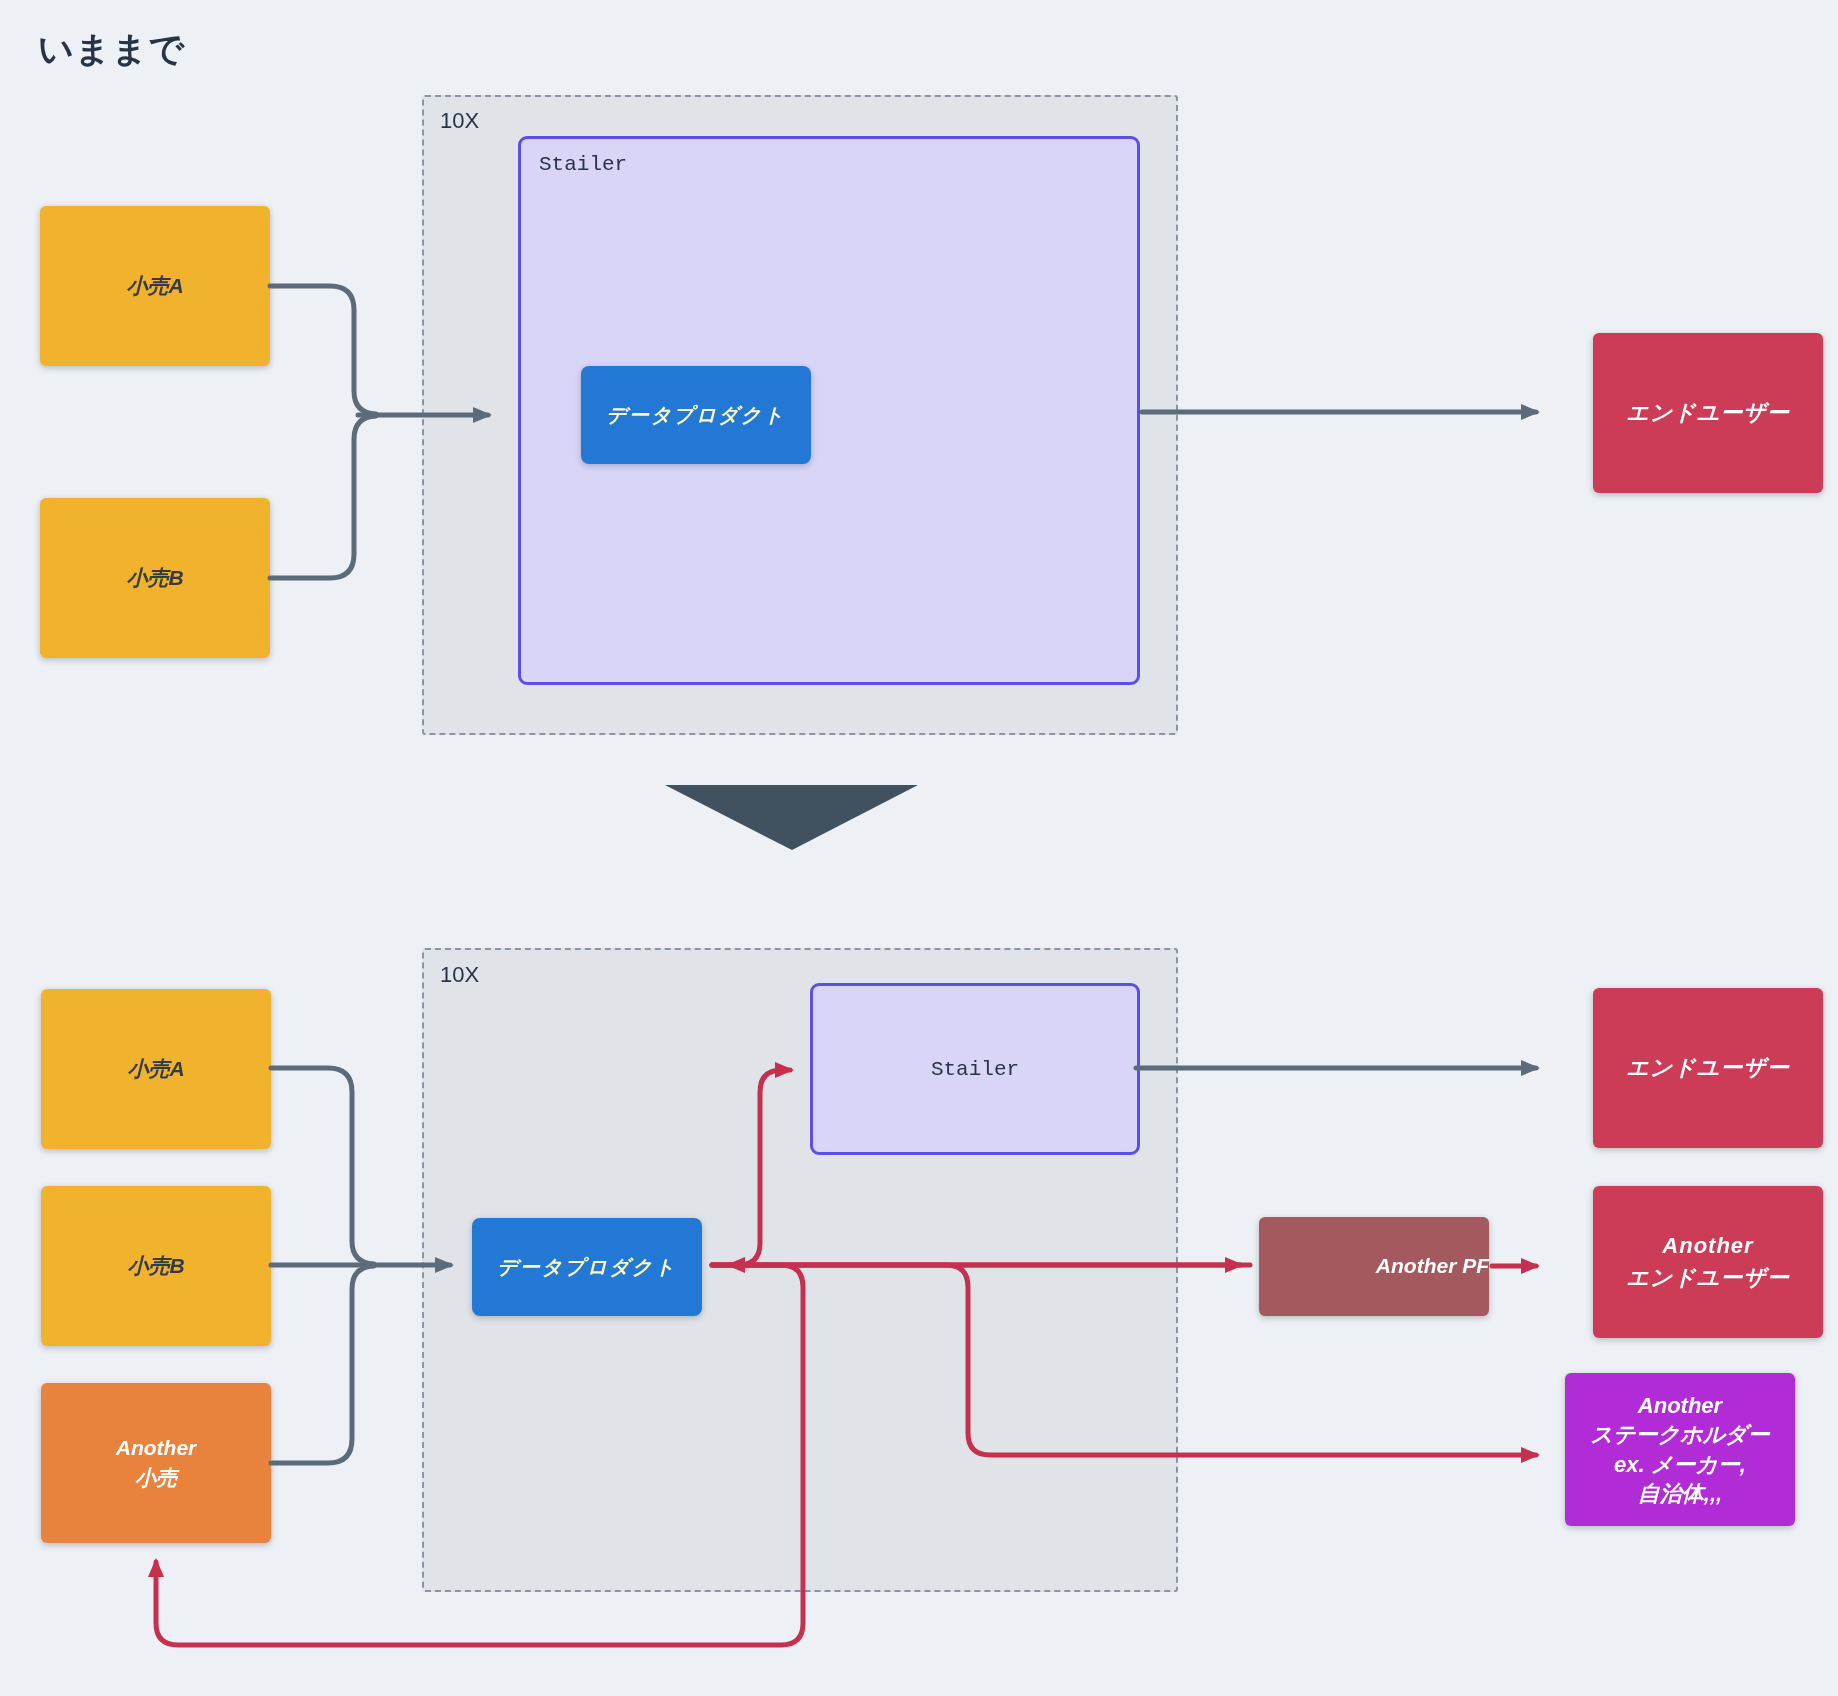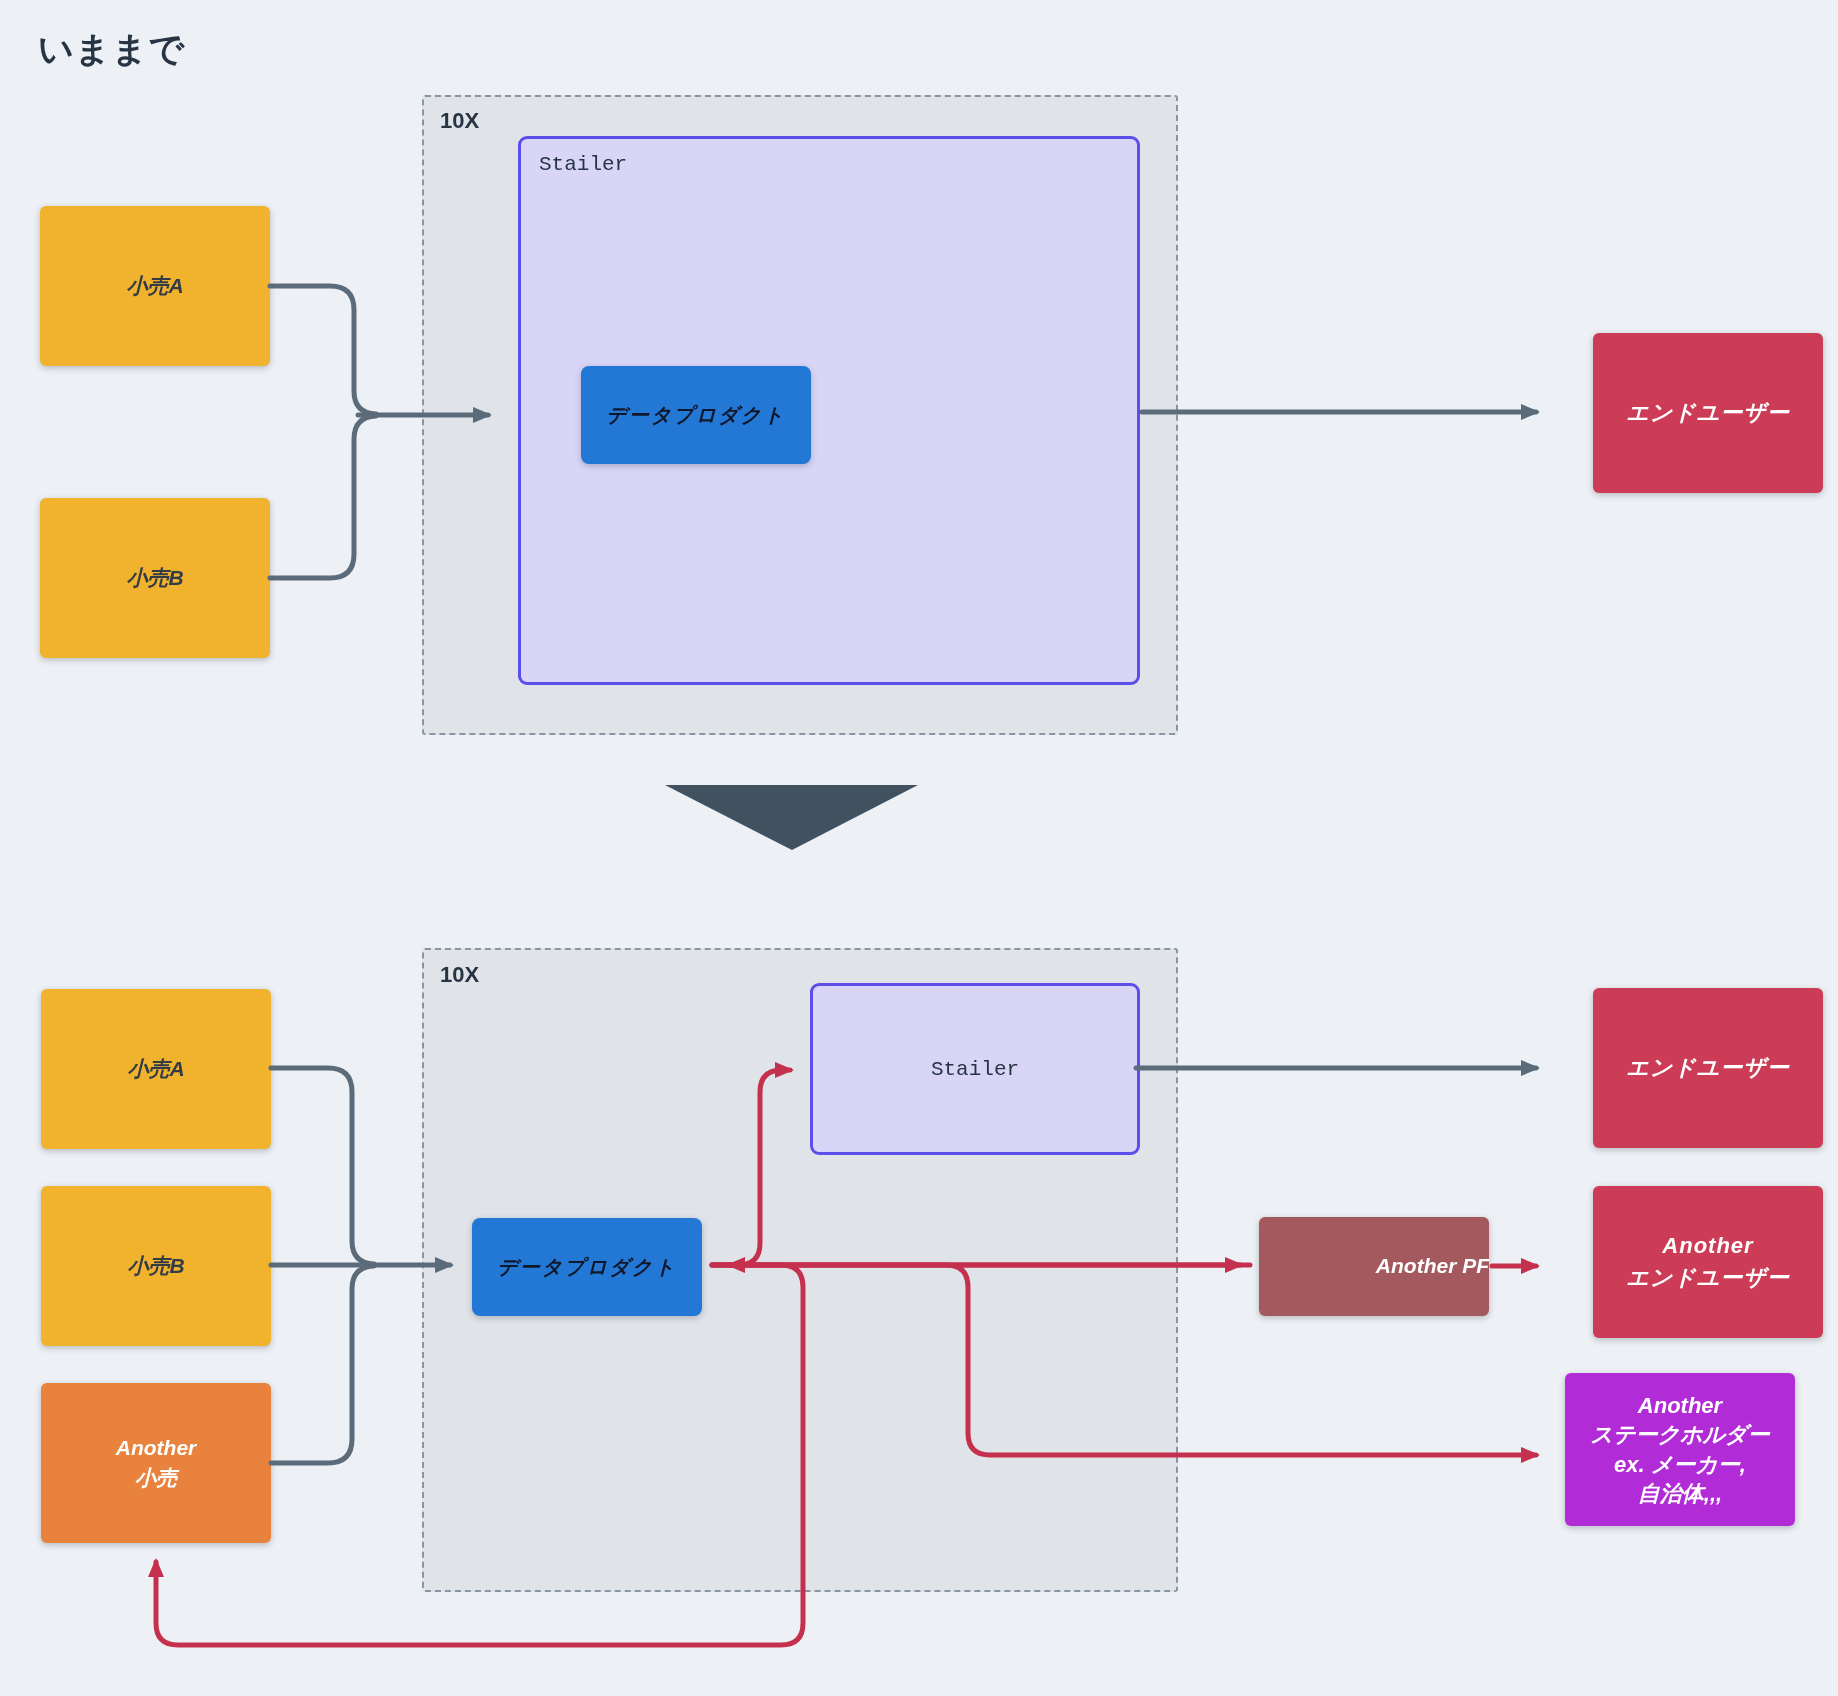--- a/index.html
+++ b/index.html
@@ -17,41 +17,41 @@
   }
   .title{
     position:absolute; font-size:35px; font-weight:700; color:var(--ink);
     letter-spacing:1px;
   }
   .dashed-box{
     position:absolute; background:var(--panel);
     border:2px dashed var(--panel-border); border-radius:3px;
   }
   .corner-label{
-    position:absolute; font-size:22px; font-weight:700; color:var(--ink);
+    position:absolute; font-size:22px; font-weight:400; color:var(--ink);
   }
   .stailer{
     position:absolute; background:var(--lavender);
     border:3px solid var(--indigo); border-radius:9px;font-family:Liberation Mono, monospace;
   }
   .stailer .tag{
     position:absolute; left:18px; top:14px; font-size:21px; font-weight:500;
     color:var(--ink);
   }
   .stailer.centered{display:flex;align-items:center;justify-content:center;
     font-size:21px;font-weight:500;color:var(--ink);}
   .node{
     position:absolute; display:flex; flex-direction:column;
     align-items:center; justify-content:center; text-align:center;
     border-radius:6px; box-shadow:0 2px 6px rgba(40,50,65,.28);
     font-weight:600; line-height:1.45;font-style:italic;
   }
   .node.yellow{background:var(--yellow); color:var(--ink-on-yellow); font-size:21px;}
   .node.orange{background:var(--orange); color:#fff; font-size:21px;}
-  .node.blue{background:var(--blue); color:#0f172a; font-size:20px; letter-spacing:2px; border-radius:8px;}
+  .node.blue{background:var(--blue); color:#fef9c3; font-size:20px; letter-spacing:2px; border-radius:8px;}
   .node.crimson{background:var(--crimson); color:#fff; font-size:22px; letter-spacing:1px;margin-left:28px;}
   .node.magenta{background:var(--magenta); color:#fff; font-size:22px;}
   .node.brownred{background:var(--brownred); color:#fff; font-size:21px; font-weight:700;align-items:flex-end;}
   svg.wires{position:absolute; left:0; top:0; pointer-events:none;}
   .gray-wire{stroke:var(--gray-arrow); stroke-width:5; fill:none; stroke-linecap:round;}
   .red-wire{stroke:var(--red-arrow); stroke-width:5; fill:none; stroke-linecap:round;}
   .gray-head{fill:var(--gray-arrow);}
   .red-head{fill:var(--red-arrow);}
   .triangle{fill:var(--triangle);}
 </style>

